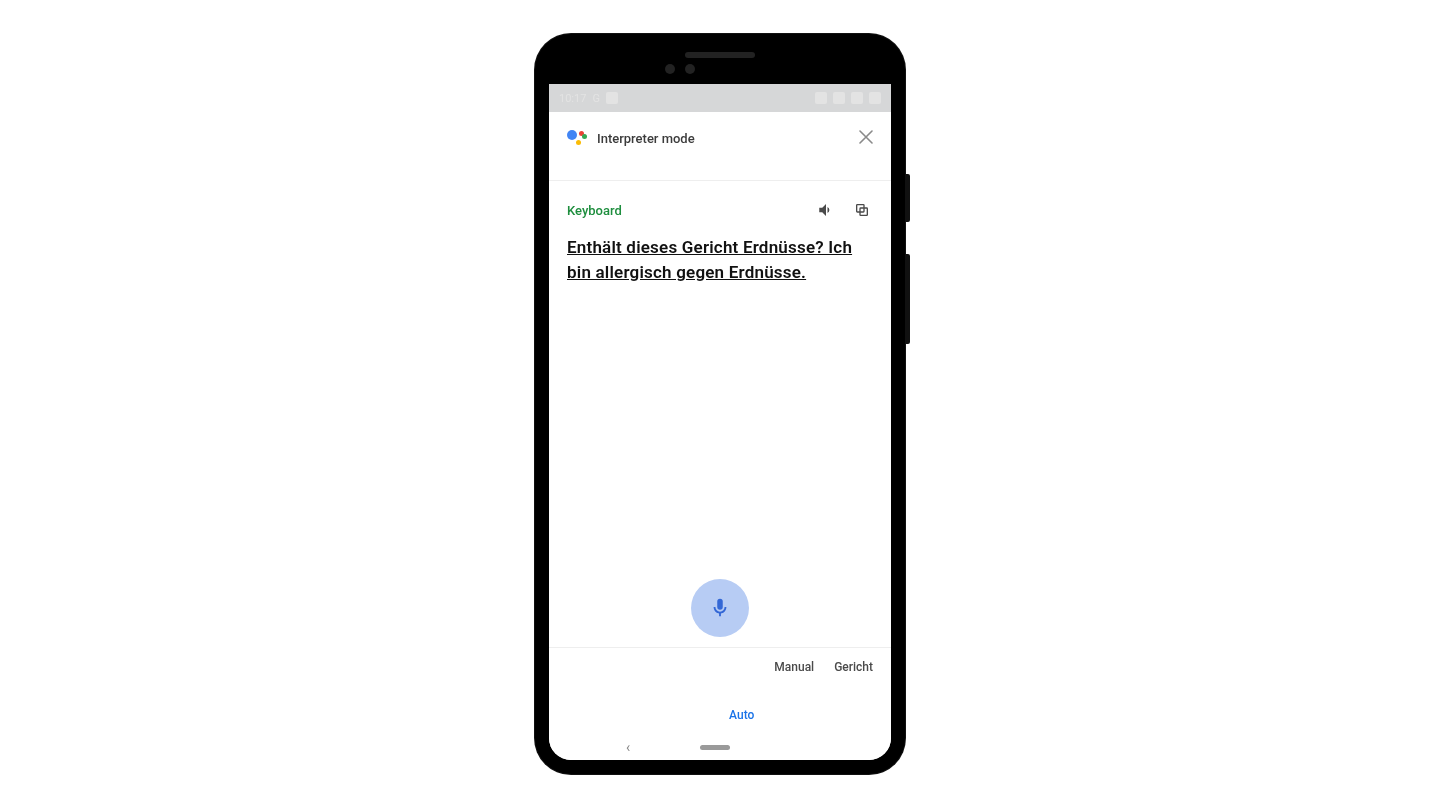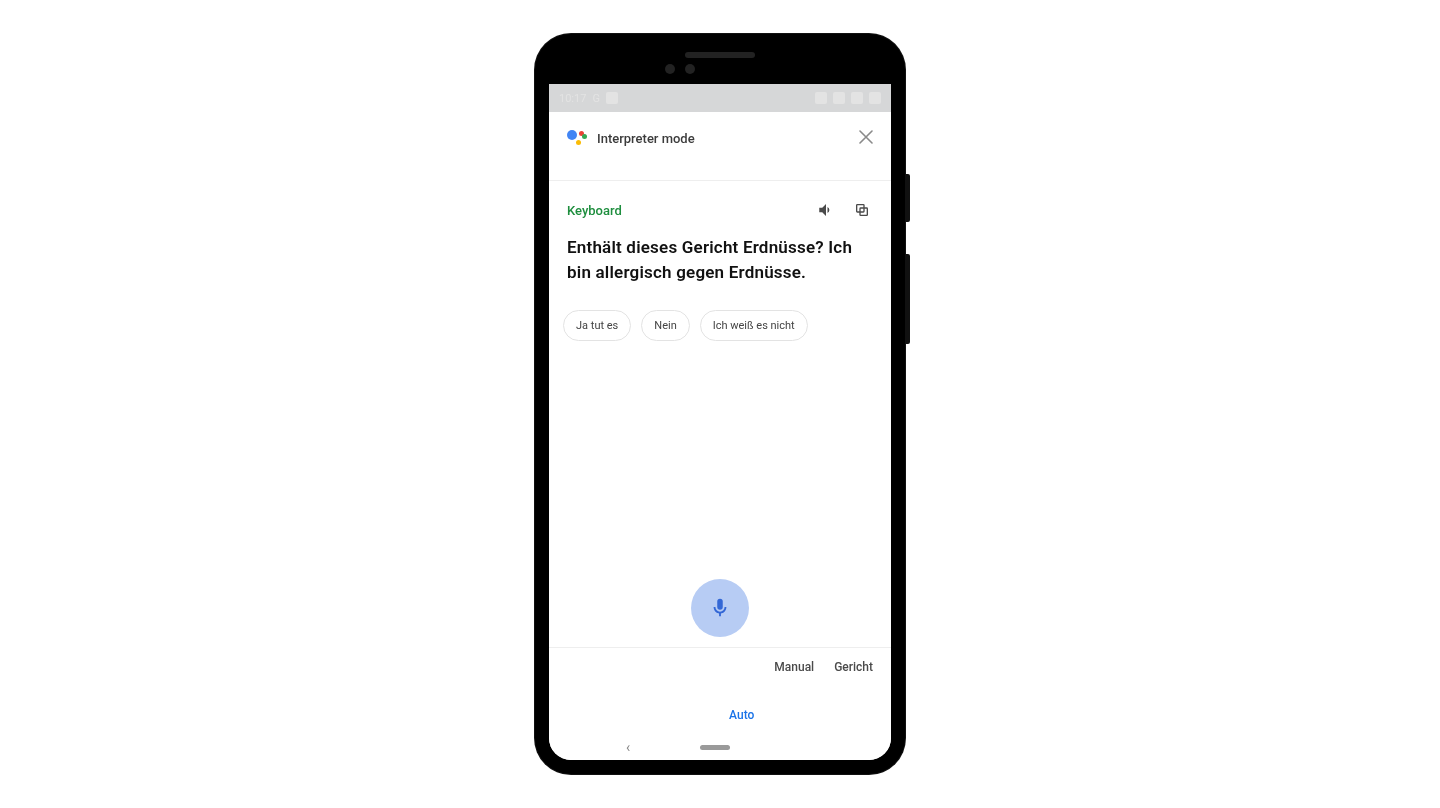--- a/index.html
+++ b/index.html
@@ -137,20 +137,21 @@
     color: #4a4a4a;
     cursor: pointer;
     margin-left: 14px;
   }
   .translated {
     font-size: 17px;
     font-weight: 600;
     color: #111;
     line-height: 1.45;
     letter-spacing: 0.2px;
+    text-decoration: underline;
   }
   .chips {
     display: flex;
     gap: 10px;
     padding: 26px 14px 8px;
   }
   .chip {
     border: 1px solid #e3e3e3;
     border-radius: 18px;
     padding: 8px 12px;
@@ -254,25 +255,20 @@
           <div class="icon-btn">
             <svg width="16" height="16" viewBox="0 0 24 24" fill="none" stroke="#4a4a4a" stroke-width="2">
                 <rect x="9" y="9" width="11" height="11" rx="1"></rect>
                 <rect x="4" y="4" width="11" height="11" rx="1"></rect>
               </svg>
           </div>
         </div>
         <div class="translated">Enthält dieses Gericht Erdnüsse? Ich bin allergisch gegen Erdnüsse.</div>
       </div>
 
-      <div class="chips">
-        <div class="chip">Ja tut es</div>
-        <div class="chip">Nein</div>
-        <div class="chip">Ich weiß es nicht</div>
-      </div>
 
       <div class="mic-area">
         <div class="mic-btn">
           <svg class="mic-glyph" width="22" height="22" viewBox="0 0 24 24" fill="#3367d6">
               <path d="M12 14a3 3 0 0 0 3-3V5a3 3 0 1 0-6 0v6a3 3 0 0 0 3 3zm5-3a5 5 0 0 1-10 0H5a7 7 0 0 0 6 6.9V21h2v-3.1A7 7 0 0 0 19 11h-2z"></path>
             </svg>
         </div>
       </div>
 
       <div class="mode-tabs">

